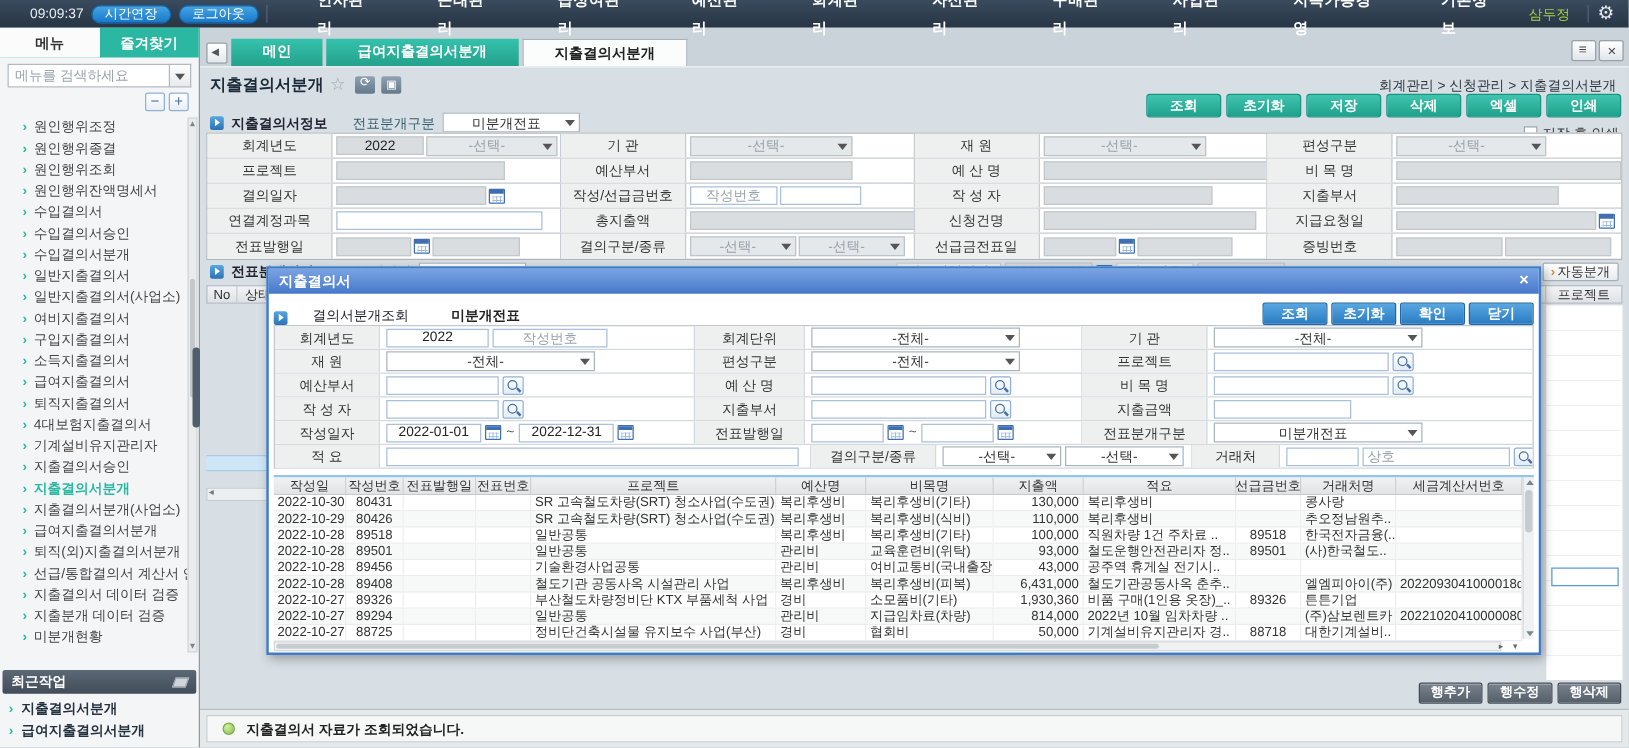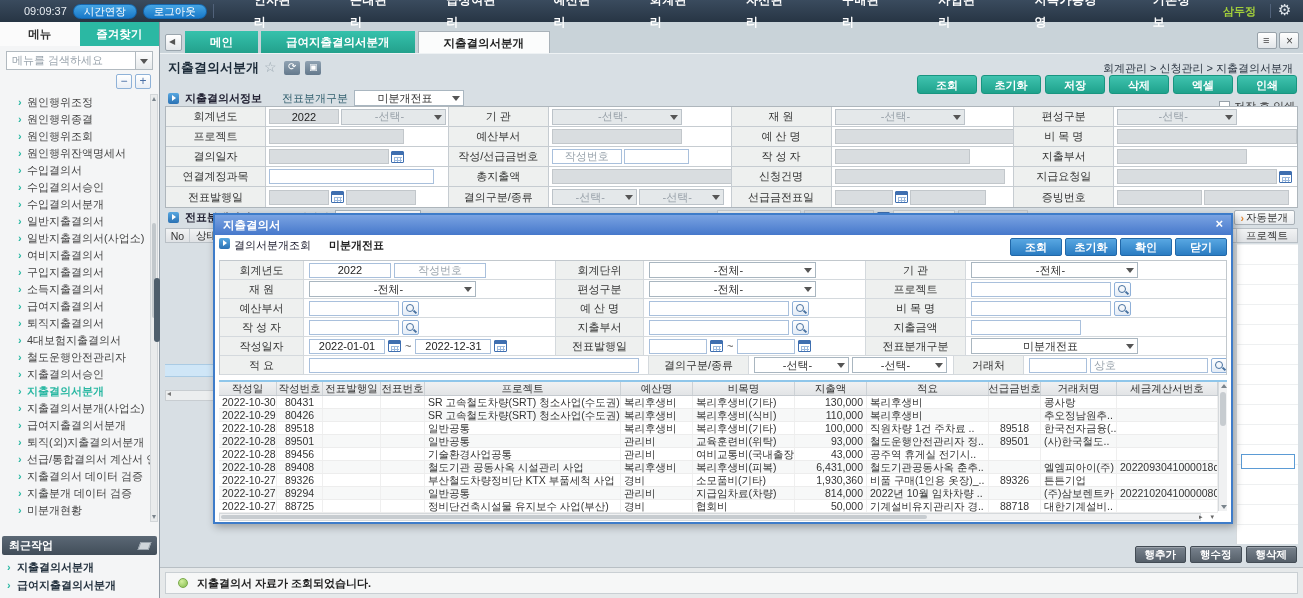--- a/index.html
+++ b/index.html
@@ -5,21 +5,21 @@
 *{margin:0;padding:0;box-sizing:border-box;font-family:"Liberation Sans","DejaVu Sans",sans-serif}
 html,body{width:1303px;height:598px;overflow:hidden}
 body{position:relative;background:#c9d3d9;font-size:11px;color:#333}
 
 .topbar{position:absolute;top:0;left:0;width:100%;height:22px;background:linear-gradient(#3a4b5e,#273544);display:flex;align-items:center;z-index:10}
 .tb-time{margin-left:24px;font-size:11px;color:#e8edf2}
 .pill{height:15px;line-height:13px;padding:0 10px;background:linear-gradient(#45a5e4,#1878c8);border:1px solid #1466ad;border-radius:8px;font-size:10.5px;color:#fff;margin-left:6px}
 .tb-sep{width:1px;height:14px;background:#51627a;margin:0 6px}
 .tb-menus{display:flex;flex:1;margin-left:8px}
 .tb-menu{padding:0 26px;font-size:12px;font-weight:bold;color:#fff;letter-spacing:.5px;line-height:22px}
-.tb-user{color:#a3cf3b;font-size:11px;font-weight:bold;margin-right:8px}
+.tb-user{color:#a3cf3b;font-size:11px;font-weight:normal;margin-right:8px}
 .gear{width:18px;height:18px;margin-right:8px;position:relative}
 .gear::before{content:"⚙";color:#e2e8ee;font-size:15px;position:absolute;left:1px;top:-1px}
 
 .sidebar{position:absolute;top:22px;left:0;width:160px;bottom:0;background:#f4f5f6;border-right:1px solid #8f9aa4}
 .sb-tabs{display:flex;height:24px;background:#2bb8a3}
 .sb-tab{flex:1;display:flex;align-items:center;justify-content:center;font-size:11.5px;font-weight:bold;color:#fff}
 .sb-tab.active{background:#fbfbfb;color:#333}
 .sb-search{margin:5px 6px 0;display:flex}
 .sinput{flex:1;height:19px;background:#fff;border:1px solid #b2bac0;display:flex;align-items:center;padding-left:5px;color:#9aa4ad}
 .combo-btn{width:17px;height:19px;border:1px solid #b2bac0;border-left:0;background:linear-gradient(#fefefe,#e7eaec);position:relative}
@@ -123,21 +123,21 @@
 .statusbar{position:absolute;left:0;right:0;bottom:0;height:31px;background:#e6e9ea;border-top:1px solid #b8bfc4}
 .status-inner{margin:4px 5px;height:22px;background:#f6f7f7;border:1px solid #c9cfd3;display:flex;align-items:center;gap:9px;padding-left:12px}
 .dot{width:10px;height:10px;border-radius:50%;background:radial-gradient(circle at 35% 30%,#d3ef9f,#84bd4e);border:1px solid #79a94a}
 .status-text{font-weight:bold;color:#222}
 
 .modal{position:absolute;left:213px;top:213px;width:1020px;height:311px;background:#fff;border:2px solid #3e7cc9;box-shadow:2px 3px 8px rgba(0,0,0,.3);z-index:50}
 .mtitle{height:20px;background:linear-gradient(#7aa3e2,#4678cb);display:flex;align-items:center;padding:0 8px;color:#fff;font-weight:bold;font-size:11.5px}
 .mclose{margin-left:auto;width:14px;height:14px;position:relative}
 .mclose::before{content:"×";position:absolute;right:0;top:-2px;font-size:13px;color:#fff;font-weight:bold}
 .mwrap{position:absolute;top:20px;left:0;right:0;bottom:0;padding:3px 4px}
-.mtoolbar{height:22px;display:flex;align-items:flex-start;gap:4px}
+.mtoolbar{height:22px;display:flex;align-items:flex-end;gap:20px}
 .msec{color:#223}
 .msecval{font-weight:bold;margin-left:14px;color:#222}
 .mbtns{margin-left:auto;display:flex;gap:3px}
 .btn-blue{min-width:52px;height:18px;line-height:17px;text-align:center;background:linear-gradient(#58a7e2,#2a7cc2);border:1px solid #2268a8;border-radius:2px;color:#fff;font-weight:bold;font-size:11px;padding:0 8px}
 .mform{border:1px solid #c2c8cd;border-bottom:0}
 .mrow{display:grid;grid-template-columns:84px 252px 88px 222px 100px 1fr;height:19px;border-bottom:1px solid #d4d9dd}
 .mlbl{background:#eef0ef;border-right:1px solid #d4d9dd;display:flex;align-items:center;justify-content:center;white-space:nowrap;overflow:hidden}
 .mval{display:flex;align-items:center;gap:3px;padding-left:5px;border-right:1px solid #d4d9dd;overflow:hidden}
 .mval:last-child{border-right:0}
 .mrow6{display:flex;height:19px;border-bottom:1px solid #d4d9dd}
@@ -215,21 +215,21 @@
       <div class="titem"><span>수입결의서승인</span></div>
       <div class="titem"><span>수입결의서분개</span></div>
       <div class="titem"><span>일반지출결의서</span></div>
       <div class="titem"><span>일반지출결의서(사업소)</span></div>
       <div class="titem"><span>여비지출결의서</span></div>
       <div class="titem"><span>구입지출결의서</span></div>
       <div class="titem"><span>소득지출결의서</span></div>
       <div class="titem"><span>급여지출결의서</span></div>
       <div class="titem"><span>퇴직지출결의서</span></div>
       <div class="titem"><span>4대보험지출결의서</span></div>
-      <div class="titem"><span>철도운행안전관리자</span></div>
+      <div class="titem"><span>기계설비유지관리자</span></div>
       <div class="titem"><span>지출결의서승인</span></div>
       <div class="titem active"><span>지출결의서분개</span></div>
       <div class="titem"><span>지출결의서분개(사업소)</span></div>
       <div class="titem"><span>급여지출결의서분개</span></div>
       <div class="titem"><span>퇴직(외)지출결의서분개</span></div>
       <div class="titem"><span>선급/통합결의서 계산서 연</span></div>
       <div class="titem"><span>지출결의서 데이터 검증</span></div>
       <div class="titem"><span>지출분개 데이터 검증</span></div>
       <div class="titem"><span>미분개현황</span></div>
     </div>

